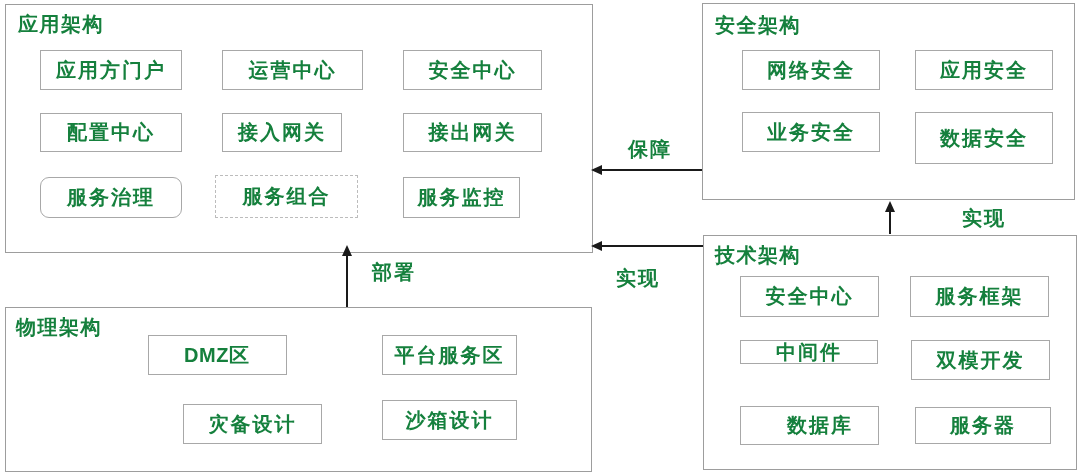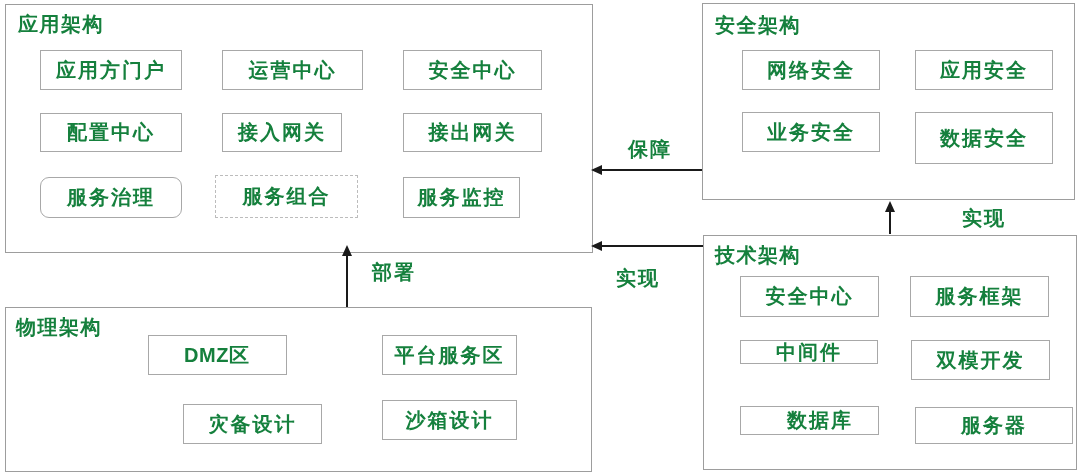--- a/index.html
+++ b/index.html
@@ -103,24 +103,24 @@
   </div>
   <div class="node" style="left:910px;top:276px;width:139px;height:41px;">
     <span>服务框架</span>
   </div>
   <div class="node" style="left:740px;top:340px;width:138px;height:24px;">
     <span>中间件</span>
   </div>
   <div class="node" style="left:911px;top:340px;width:139px;height:40px;">
     <span>双模开发</span>
   </div>
-  <div class="node" style="left:740px;top:406px;width:139px;height:29px;padding-left:21px;">
+  <div class="node" style="left:740px;top:406px;width:139px;height:39px;padding-left:21px;">
     <span>数据库</span>
   </div>
-  <div class="node" style="left:915px;top:407px;width:158px;height:37px;">
+  <div class="node" style="left:915px;top:407px;width:136px;height:37px;">
     <span>服务器</span>
   </div>
 
   <div class="panel" style="left:5px;top:307px;width:587px;height:165px;"></div>
   <span class="panel-title" style="left:16px;top:314px;">物理架构</span>
 
   <div class="node" style="left:148px;top:335px;width:139px;height:40px;">
     <span class="latin-bold">DMZ</span>
       <span>区</span>
   </div>

